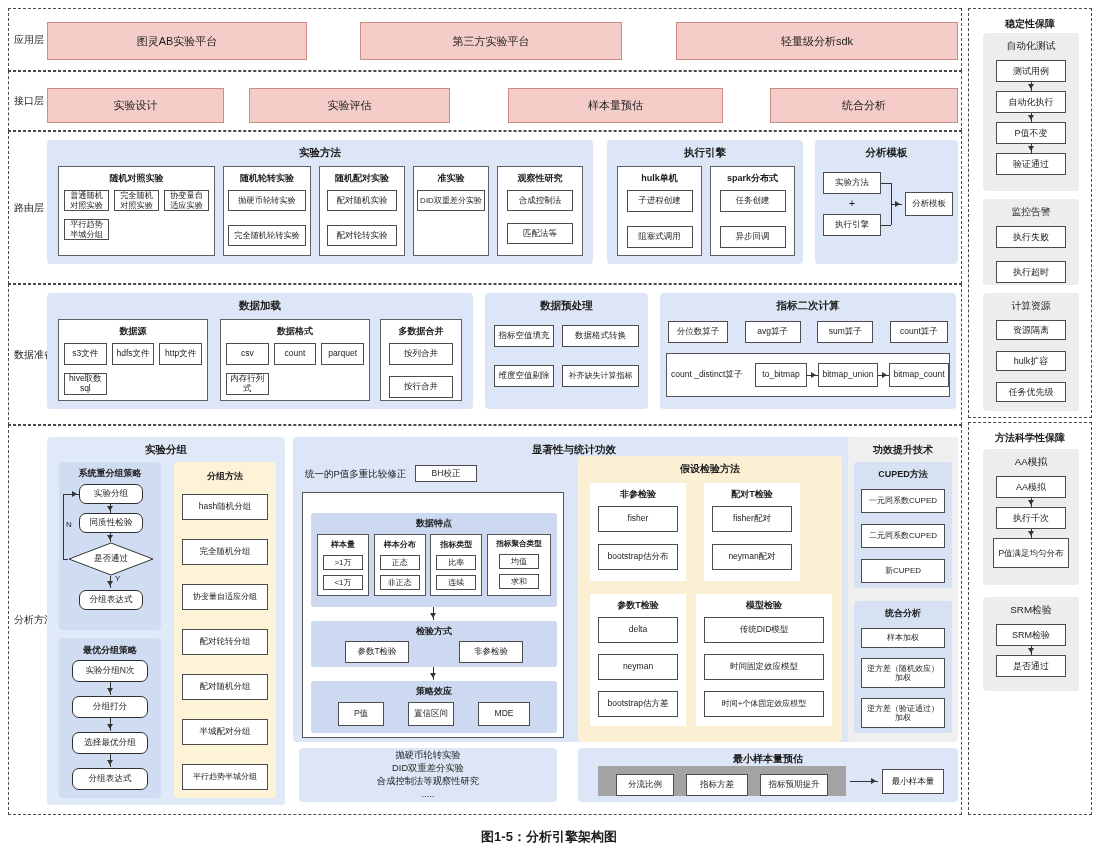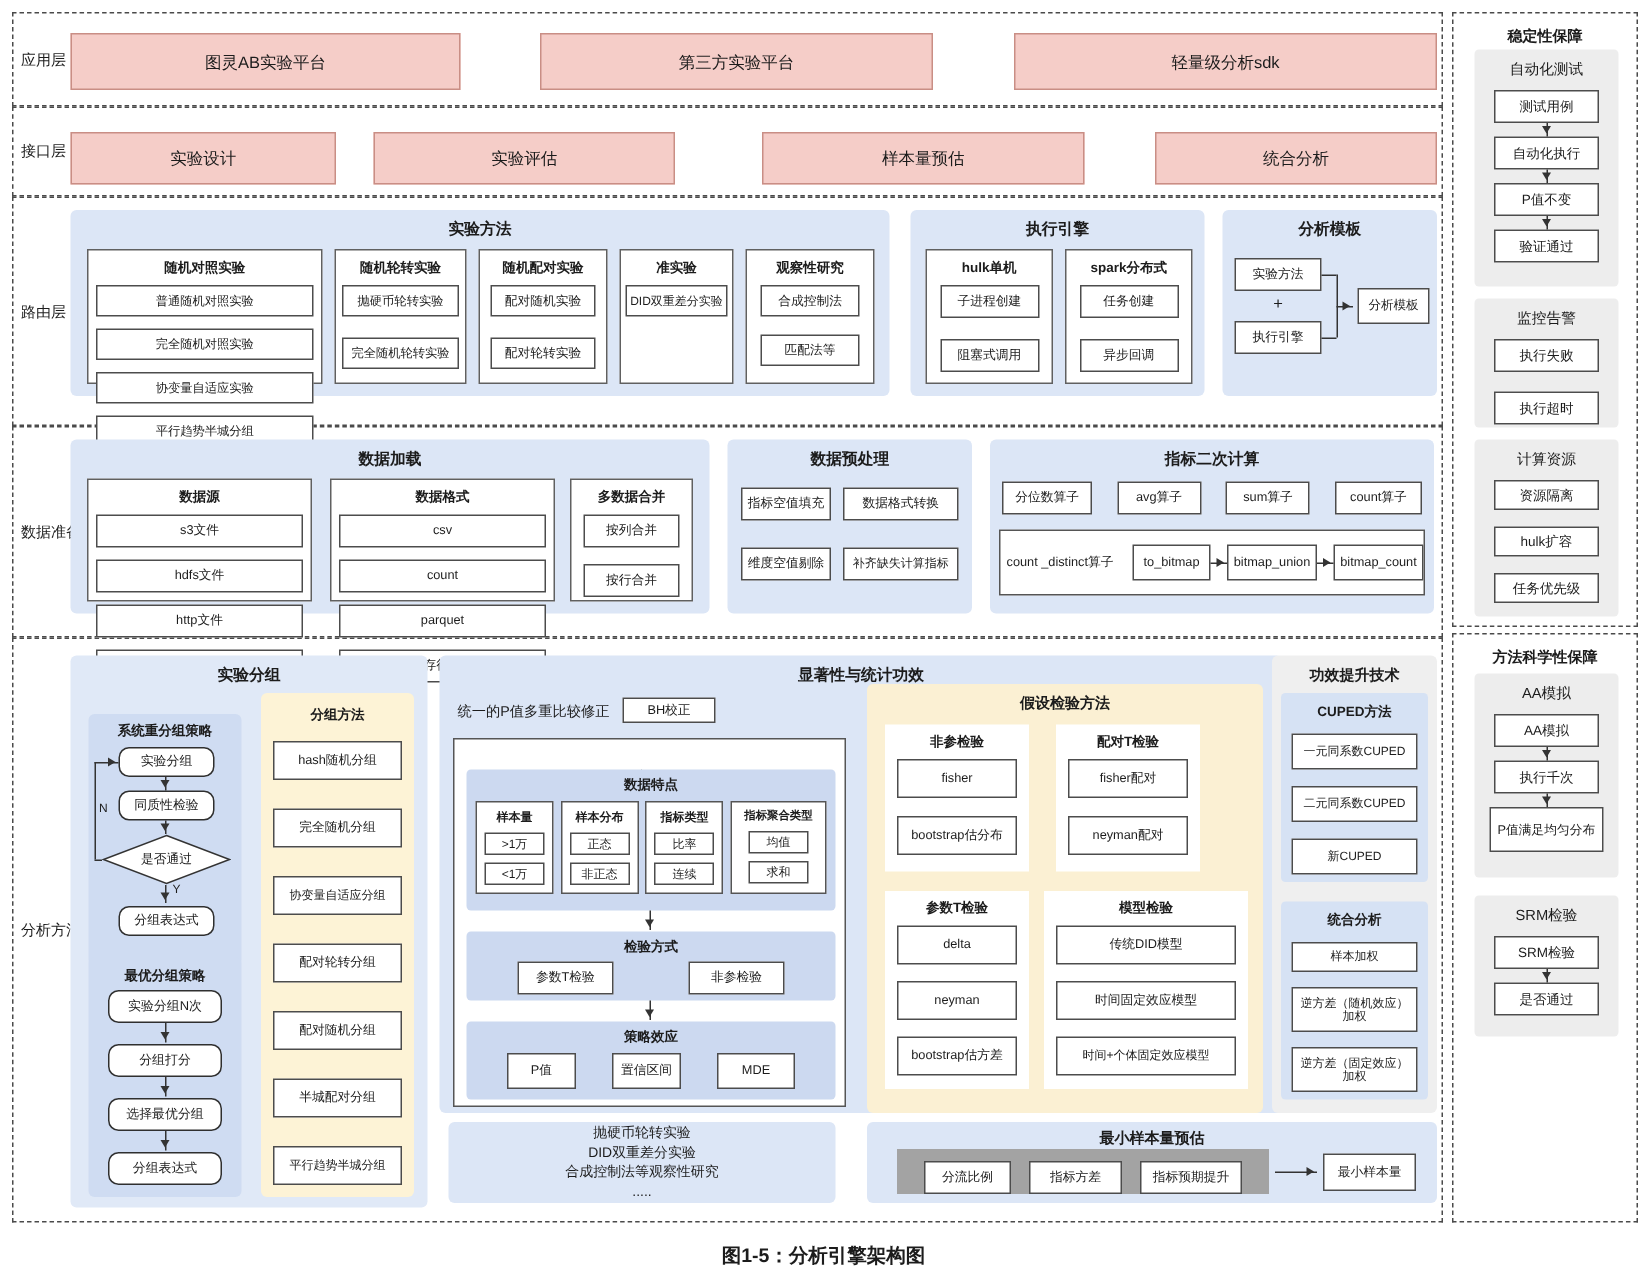--- a/index.html
+++ b/index.html
@@ -6,21 +6,21 @@
 body{font-family:"Liberation Sans","DejaVu Sans",sans-serif;background:#fff;color:#1c1c1c;}
 .page{position:relative;width:1098px;height:854px;background:#fff;overflow:hidden;}
 .dashed{position:absolute;border:1px dashed #4a4a4a;}
 .llabel{position:absolute;left:5px;top:50%;transform:translateY(-50%);font-size:10px;white-space:nowrap;}
 .pink{position:absolute;background:#f5cdc8;border:1px solid #c98e85;display:flex;align-items:center;justify-content:center;font-size:11px;}
 .bpanel{position:absolute;background:#dce6f6;border-radius:4px;}
 .ptitle{text-align:center;font-size:10.5px;font-weight:600;padding-top:6px;}
 .wgroup{position:absolute;background:#fff;border:1px solid #606060;display:flex;flex-direction:column;align-items:center;}
 .gtitle{font-size:9px;font-weight:600;margin:5px 0;white-space:nowrap;}
 .cell{background:#fff;border:1px solid #4c4c4c;display:flex;align-items:center;justify-content:center;text-align:center;font-size:8.5px;line-height:1.15;padding:1px 2px;}
-.grid2{display:grid;grid-template-columns:1fr;gap:8px 5px;width:calc(100% - 10px);}
+.grid2{display:grid;grid-template-columns:1fr 1fr 1fr;gap:8px 5px;width:calc(100% - 10px);}
 .col{display:flex;flex-direction:column;align-items:center;}
 .ipanel{position:absolute;background:#cfdcf2;border-radius:4px;}
 .ypanel{position:absolute;background:#fdf3d6;border-radius:4px;}
 .graypanel{position:absolute;background:#efefef;border-radius:4px;}
 .bluesub{position:absolute;background:#ccd9f0;border-radius:3px;}
 .ygroup{position:absolute;background:#fff;display:flex;flex-direction:column;align-items:center;}
 .stitle{font-size:9px;font-weight:600;text-align:center;}
 .rnode{position:absolute;background:#fff;border:1px solid #2f2f2f;border-radius:7px;display:flex;align-items:center;justify-content:center;font-size:8.6px;text-align:center;line-height:1.1;}
 .vline{position:absolute;border-left:1px solid #333;width:0;}
 .hline{position:absolute;border-top:1px solid #333;height:0;}
@@ -190,21 +190,21 @@
       <div class="cell" style="width:52px;height:24px;flex:none">to_bitmap</div>
       <div class="ha" style="position:relative;width:11px;flex:none"></div>
       <div class="cell" style="width:60px;height:24px;flex:none">bitmap_union</div>
       <div class="ha" style="position:relative;width:11px;flex:none"></div>
       <div class="cell" style="width:60px;height:24px;flex:none">bitmap_count</div>
     </div>
   </div>
 
   <div class="bpanel" style="left:47px;top:437px;width:238px;height:368px;background:#e0e9f7">
     <div class="ptitle">实验分组</div>
-    <div class="ipanel" style="left:12px;top:39px;width:102px;height:168px">
+    <div class="ipanel" style="left:12px;top:25px;width:102px;height:168px">
       <div class="stitle" style="padding-top:5px">系统重分组策略</div>
       <div class="rnode" style="left:20px;top:22px;width:64px;height:20px">实验分组</div>
       <div class="va" style="left:51px;top:42px;height:9px"></div>
       <div class="rnode" style="left:20px;top:51px;width:64px;height:20px">同质性检验</div>
       <div class="va" style="left:51px;top:71px;height:9px"></div>
       <div style="position:absolute;left:9px;top:80px;width:86px;height:34px">
         <svg width="86" height="34">
             <polygon points="43,1 85,17 43,33 1,17" fill="#ffffff" stroke="#333" stroke-width="1"></polygon>
           </svg>
         <span style="position:absolute;inset:0;display:flex;align-items:center;justify-content:center;font-size:8.5px">是否通过</span>
@@ -334,21 +334,21 @@
         <div class="cell" style="width:84px;height:24px;font-size:8px">一元同系数CUPED</div>
         <div class="cell" style="width:84px;height:24px;font-size:8px">二元同系数CUPED</div>
         <div class="cell" style="width:84px;height:24px;font-size:8px">新CUPED</div>
       </div>
     </div>
     <div class="bluesub" style="left:6px;top:164px;width:98px;height:132px;background:#d6e2f4">
       <div class="stitle" style="padding:6px 0 8px">统合分析</div>
       <div class="col" style="gap:10px">
         <div class="cell" style="width:84px;height:20px;font-size:8px">样本加权</div>
         <div class="cell" style="width:84px;height:30px;font-size:8px">逆方差（随机效应）加权</div>
-        <div class="cell" style="width:84px;height:30px;font-size:8px">逆方差（固定效应）加权</div>
+        <div class="cell" style="width:84px;height:30px;font-size:8px">逆方差（验证通过）加权</div>
       </div>
     </div>
   </div>
 
   <div class="note" style="left:299px;top:748px;width:258px;height:54px">
     <span>抛硬币轮转实验</span>
     <span>DID双重差分实验</span>
     <span>合成控制法等观察性研究</span>
     <span>.....</span>
   </div>

